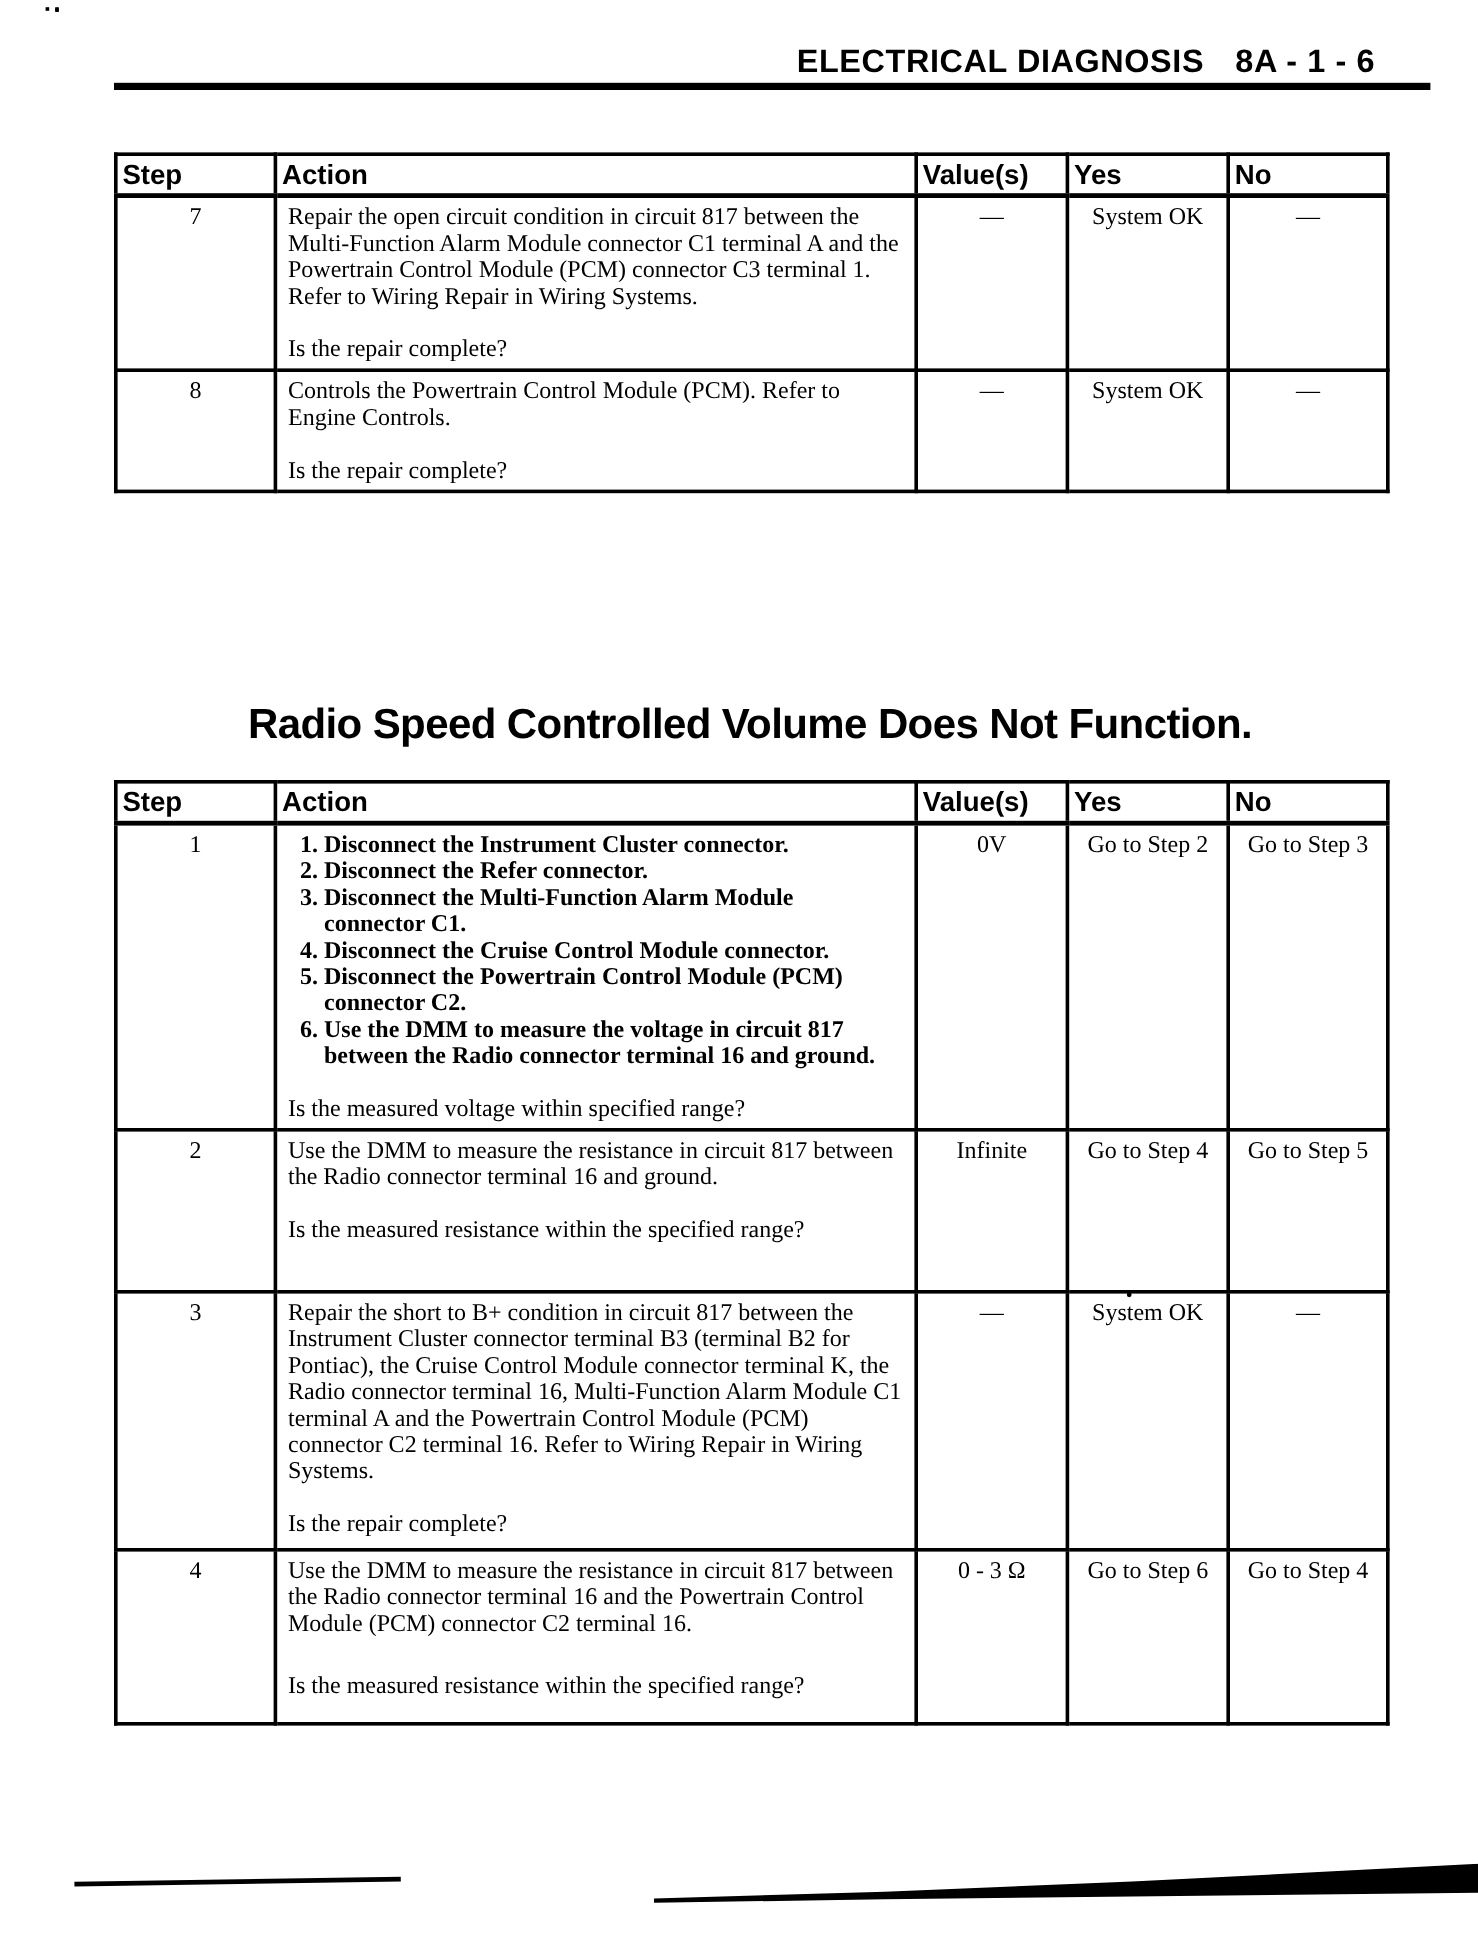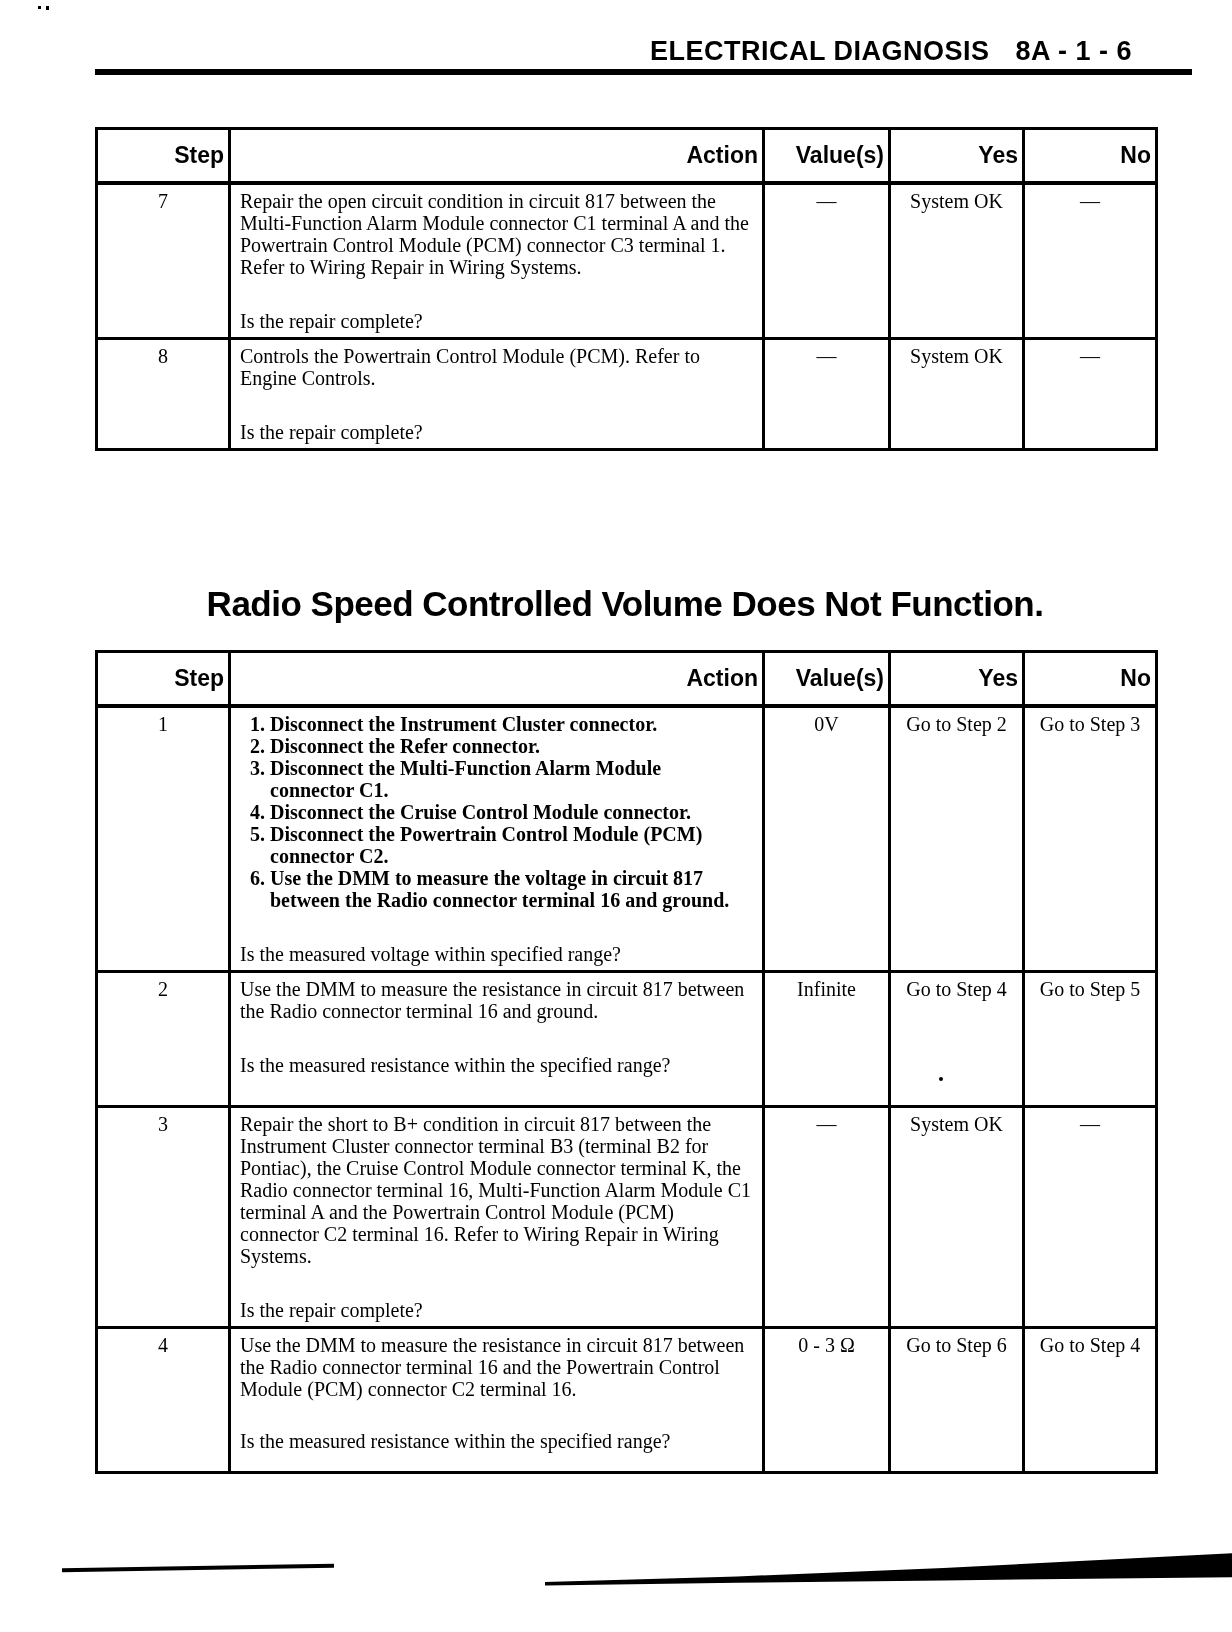--- a/index.html
+++ b/index.html
@@ -4,21 +4,21 @@
 <style>
   html,body { margin:0; padding:0; background:#e8e8e8; }
   .page {
     position:relative; width:1232px; height:1632px; margin:0 auto;
     background:#ffffff; color:#000; overflow:hidden;
     font-family:"Liberation Serif", serif;
   }
 
   
   .page-header {
-    position:absolute; top:36px; right:100px;
+    position:absolute; top:36px; right:86px;
     font-family:"Liberation Sans", sans-serif; font-weight:bold;
     font-size:27px; letter-spacing:0.5px; white-space:nowrap;
   }
   .page-header .sect { margin-right:26px; }
   .header-rule {
     position:absolute; left:95px; top:69px; width:1097px; height:6px;
     background:#000;
   }
 
   
@@ -39,32 +39,32 @@
     background:#fff;
   }
   #table1 { top:127px; }
   #table2 { top:650px; }
 
   .diag-table th, .diag-table td {
     border:3px solid #000; vertical-align:top; overflow:hidden;
   }
   .diag-table th {
     font-family:"Liberation Sans", sans-serif; font-weight:bold;
-    font-size:23px; height:26px; padding:12px 4px; text-align:right;
+    font-size:23px; height:26px; padding:2px 4px; text-align:left;
     border-bottom-width:4px;
     margin-left:36px;
   }
   .diag-table td {
     font-size:20px; line-height:22px; padding:5px 8px;
   }
   td.c-step { text-align:center; }
   td.c-val, td.c-yes, td.c-no { text-align:center; white-space:nowrap; }
   td.c-action { padding-left:9px; padding-right:10px; }
 
-  .question { margin-top:32px; }
+  .question { margin-top:22px; }
   .question.gap2 { margin-top:30px; }
 
   ol.action-list {
     margin:0; padding:0 0 0 30px; max-width:468px;
     list-style-type:decimal;
     font-weight:bold;
   }
   ol.action-list li { margin:0; padding:0; }
 
   

